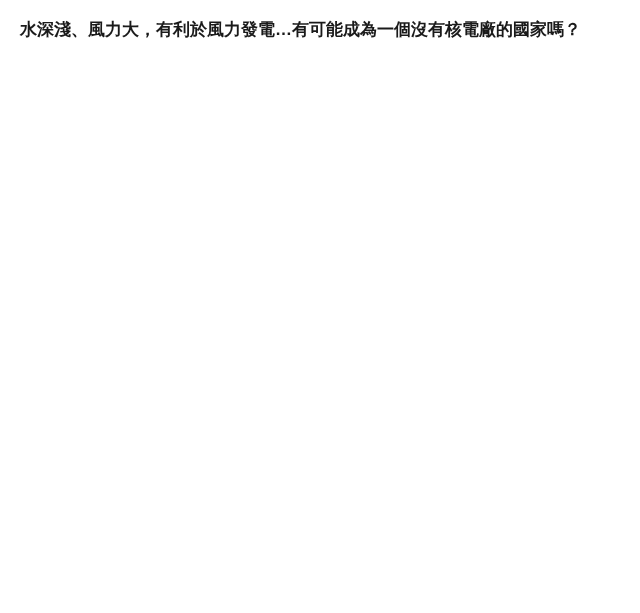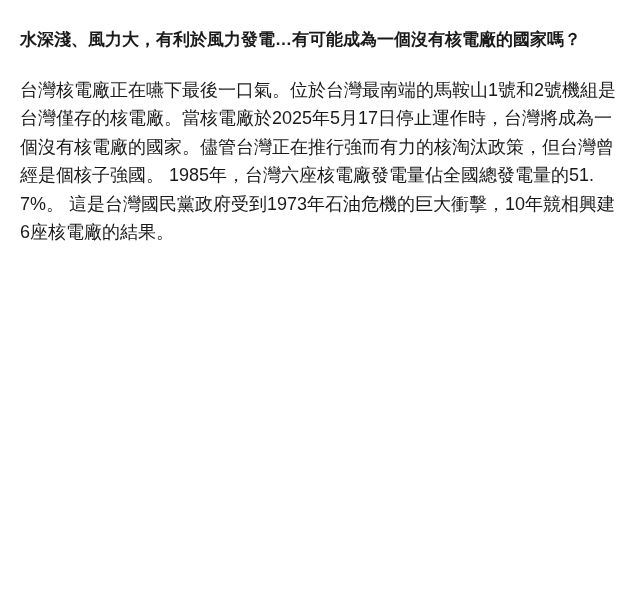--- a/index.html
+++ b/index.html
@@ -16,21 +16,21 @@
   .article {
     box-sizing: border-box;
     width: 640px;
     padding: 12px 16px 16px 20px;
     color: #1a1a1a;
   }
   .article-title {
     font-size: 17px;
     font-weight: 700;
     line-height: 24px;
-    margin: 16px 0 24px 0;
+    margin: 6px 0 24px 0;
     letter-spacing: 0;
   }
   .article-paragraph {
     font-size: 18px;
     font-weight: 400;
     line-height: 28.4px;
     margin: 0 0 26px 0;
     text-align: left;
     word-break: break-all;
     overflow-wrap: anywhere;
@@ -38,16 +38,15 @@
   .article-paragraph:last-child {
     margin-bottom: 0;
   }
 </style>
 </head>
 <body>
 
 <div class="article">
   <h1 class="article-title">水深淺、風力大，有利於風力發電…有可能成為一個沒有核電廠的國家嗎？</h1>
 
-  <p class="article-paragraph">台灣核電廠正在嚥下最後一口氣。位於台灣最南端的馬鞍山1號和2號機組是台灣僅存的核電廠。當核電廠於2025年5月17日停止運作時，台灣將成為一個沒有核電廠的國家。儘管台灣正在推行強而有力的核淘汰政策，但台灣曾經是個核子強國。 1985年，台灣六座核電廠發電量佔全國總發電量的51.7%。 這是台灣國民黨政府受到1973年石油危機的巨大衝擊，10年競相興建6座核電廠的結果。</p>
 
 
 </div>
 
 </body></html>

